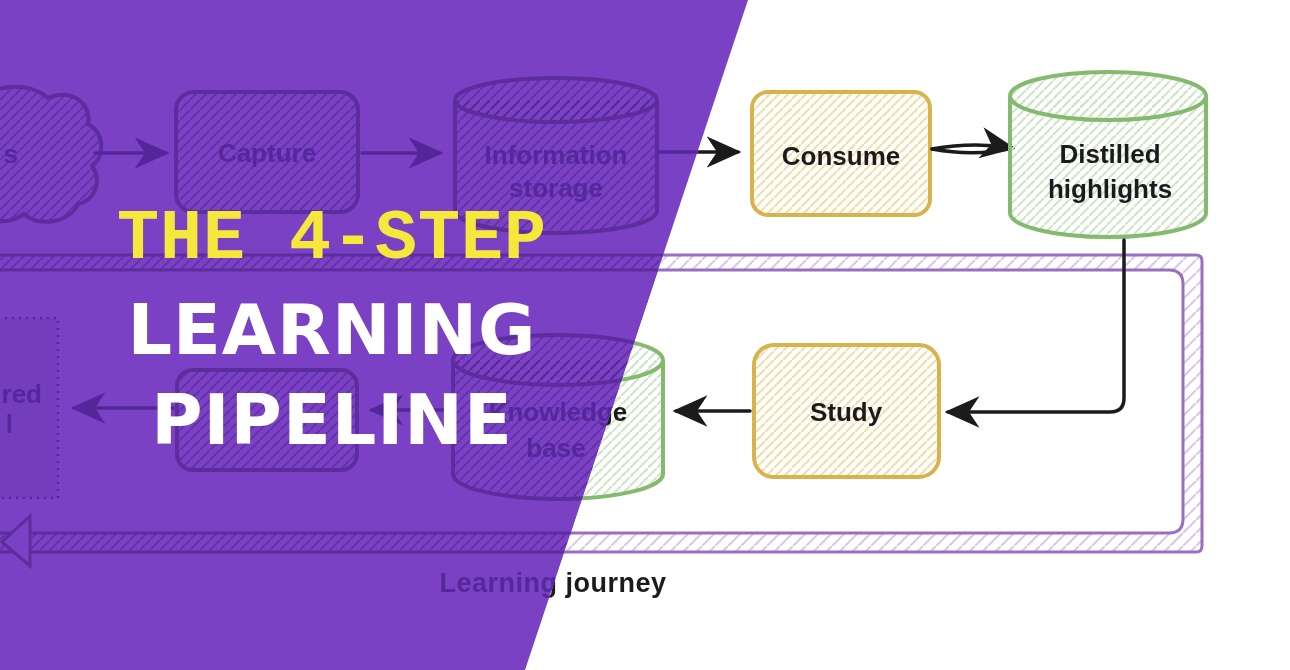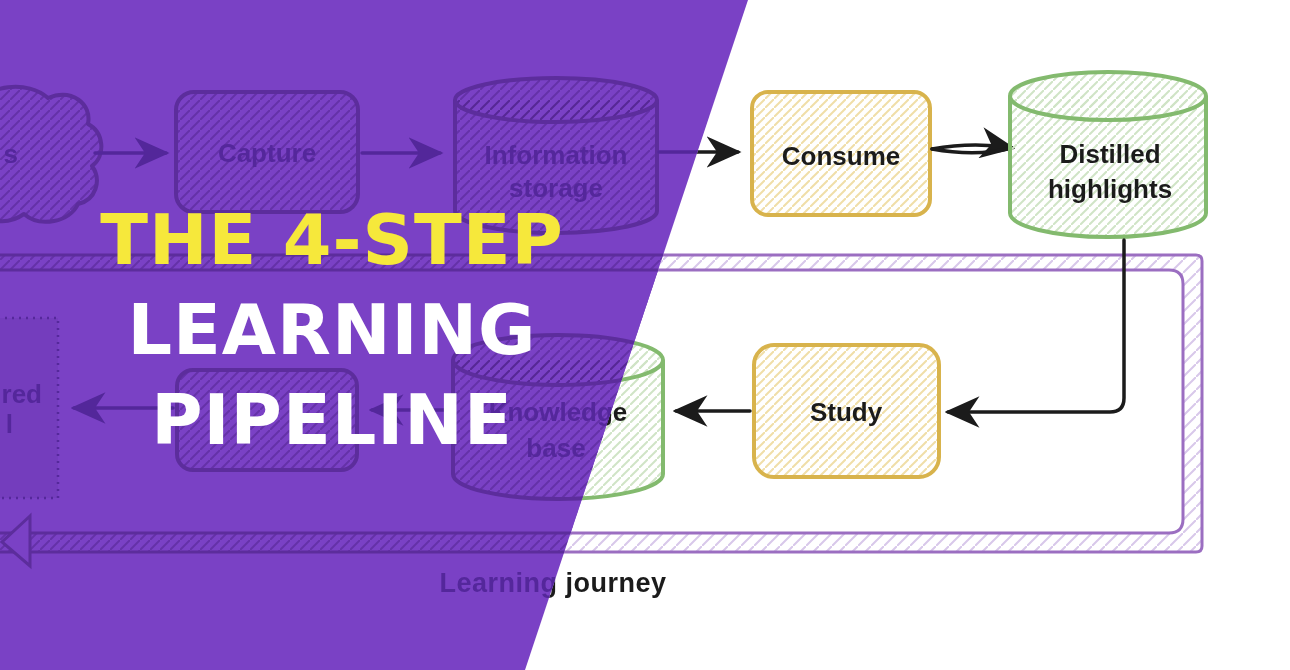--- a/index.html
+++ b/index.html
@@ -35,21 +35,21 @@
   .muted .lj-outer{stroke:#5C2D9C;fill:url(#hMut);}
   .muted .lj-inner{stroke:#5C2D9C;fill:#7A41C5;}
   .muted .lj-head{stroke:#5C2D9C;fill:#7A41C5;}
   .muted .dotted-box{stroke:#55289B;fill:rgba(30,0,70,0.06);}
   .muted text{fill:#54279B;}
 
   
   #title{position:absolute;left:30px;top:195px;width:604px;text-align:center;
          font-family:"DejaVu Sans","Liberation Sans",sans-serif;font-weight:bold;
          font-size:70px;line-height:90px;letter-spacing:1px;z-index:5;}
-  #title .t1{color:#F6E83B;}
+  #title .t1{color:#F6E83B;font-family:Liberation Mono, monospace;}
   #title .t2{color:#FFFFFF;}
 </style>
 </head>
 <body>
 
 <div id="stage">
 
 <svg width="1290" height="670" viewBox="0 0 1290 670">
   <defs>
     <clipPath id="clipR">

